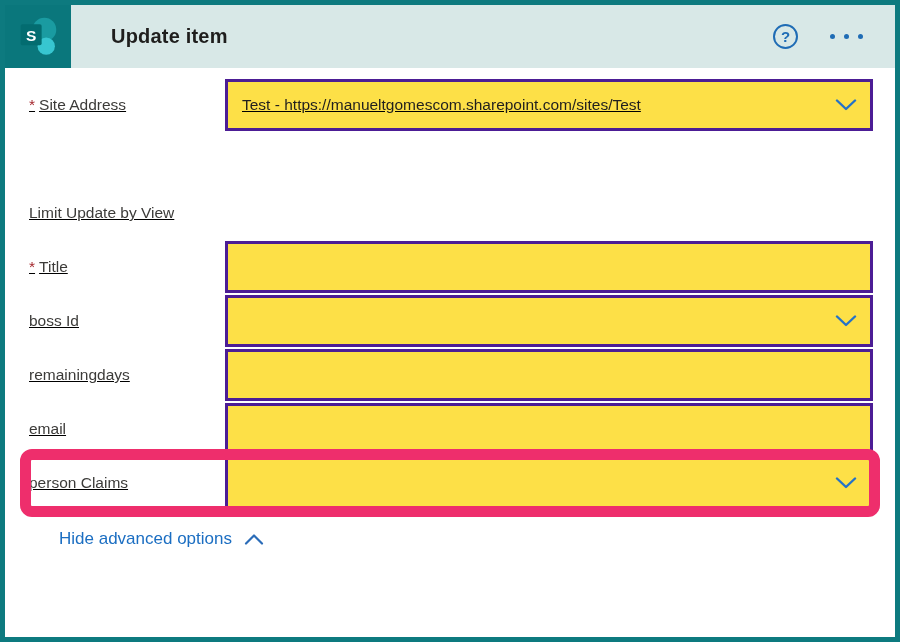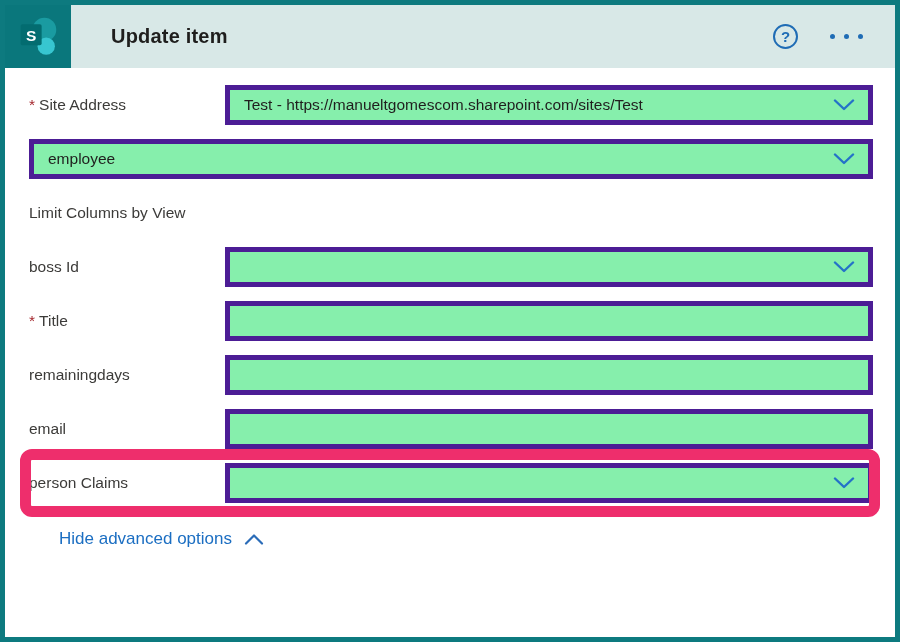--- a/index.html
+++ b/index.html
@@ -61,38 +61,39 @@
   
   .content {
     padding: 17px 22px 0 24px;
   }
   .row {
     display: flex;
     align-items: center;
     height: 40px;
     margin-bottom: 14px;
     position: relative;
+    text-decoration: underline;
   }
   .label {
     width: 196px;
     flex: 0 0 196px;
     font-size: 15.5px;
     color: #3c3b39;
   }
   .req {
     color: #a4262c;
     margin-right: 4px;
   }
   .field {
     flex: 1;
     position: relative;
-    height: 40px;
+    height: 52px;
     box-sizing: border-box;
-    border: 5px solid #4c1d95;
-    background: #86efac;
+    border: 3px solid #4c1d95;
+    background: #fde047;
     display: flex;
     align-items: center;
     padding: 0 40px 0 14px;
   }
   .field input {
     border: none; outline: none;
     width: 100%;
     font-family: "Liberation Sans", "DejaVu Sans", sans-serif;
     font-size: 15.5px;
     color: #201f1e;
@@ -161,47 +162,41 @@
       <div class="label"><span class="req">*</span><span>Site Address</span></div>
       <div class="field">
         <input value="Test - https://manueltgomescom.sharepoint.com/sites/Test" style="">
         <span class="chev"><svg width="22" height="12" viewBox="0 0 22 12">
               <path d="M2 1.5 L11 10 L20 1.5" fill="none" stroke="#2472c8" stroke-width="2.4" stroke-linecap="round" stroke-linejoin="round"></path>
             </svg></span>
       </div>
     </div>
 
     <div class="row">
-      <div class="field">
-        <input value="employee" style="">
+    </div>
+
+
+    <div class="row">
+      <div class="label"><span>Limit Update by View</span></div>
+    </div>
+
+    <div class="row">
+      <div class="label"><span class="req">*</span><span>Title</span></div>
+      <div class="field">
+        <input value="" style="">
+      </div>
+    </div>
+
+    <div class="row">
+      <div class="label"><span>boss Id</span></div>
+      <div class="field">
+        <input value="" style="">
         <span class="chev"><svg width="22" height="12" viewBox="0 0 22 12">
               <path d="M2 1.5 L11 10 L20 1.5" fill="none" stroke="#2472c8" stroke-width="2.4" stroke-linecap="round" stroke-linejoin="round"></path>
             </svg></span>
-      </div>
-    </div>
-
-
-    <div class="row">
-      <div class="label"><span>Limit Columns by View</span></div>
-    </div>
-
-    <div class="row">
-      <div class="label"><span>boss Id</span></div>
-      <div class="field">
-        <input value="" style="">
-        <span class="chev"><svg width="22" height="12" viewBox="0 0 22 12">
-              <path d="M2 1.5 L11 10 L20 1.5" fill="none" stroke="#2472c8" stroke-width="2.4" stroke-linecap="round" stroke-linejoin="round"></path>
-            </svg></span>
-      </div>
-    </div>
-
-    <div class="row">
-      <div class="label"><span class="req">*</span><span>Title</span></div>
-      <div class="field">
-        <input value="" style="">
       </div>
     </div>
 
     <div class="row">
       <div class="label"><span>remainingdays</span></div>
       <div class="field">
         <input value="" style="">
       </div>
     </div>
 

